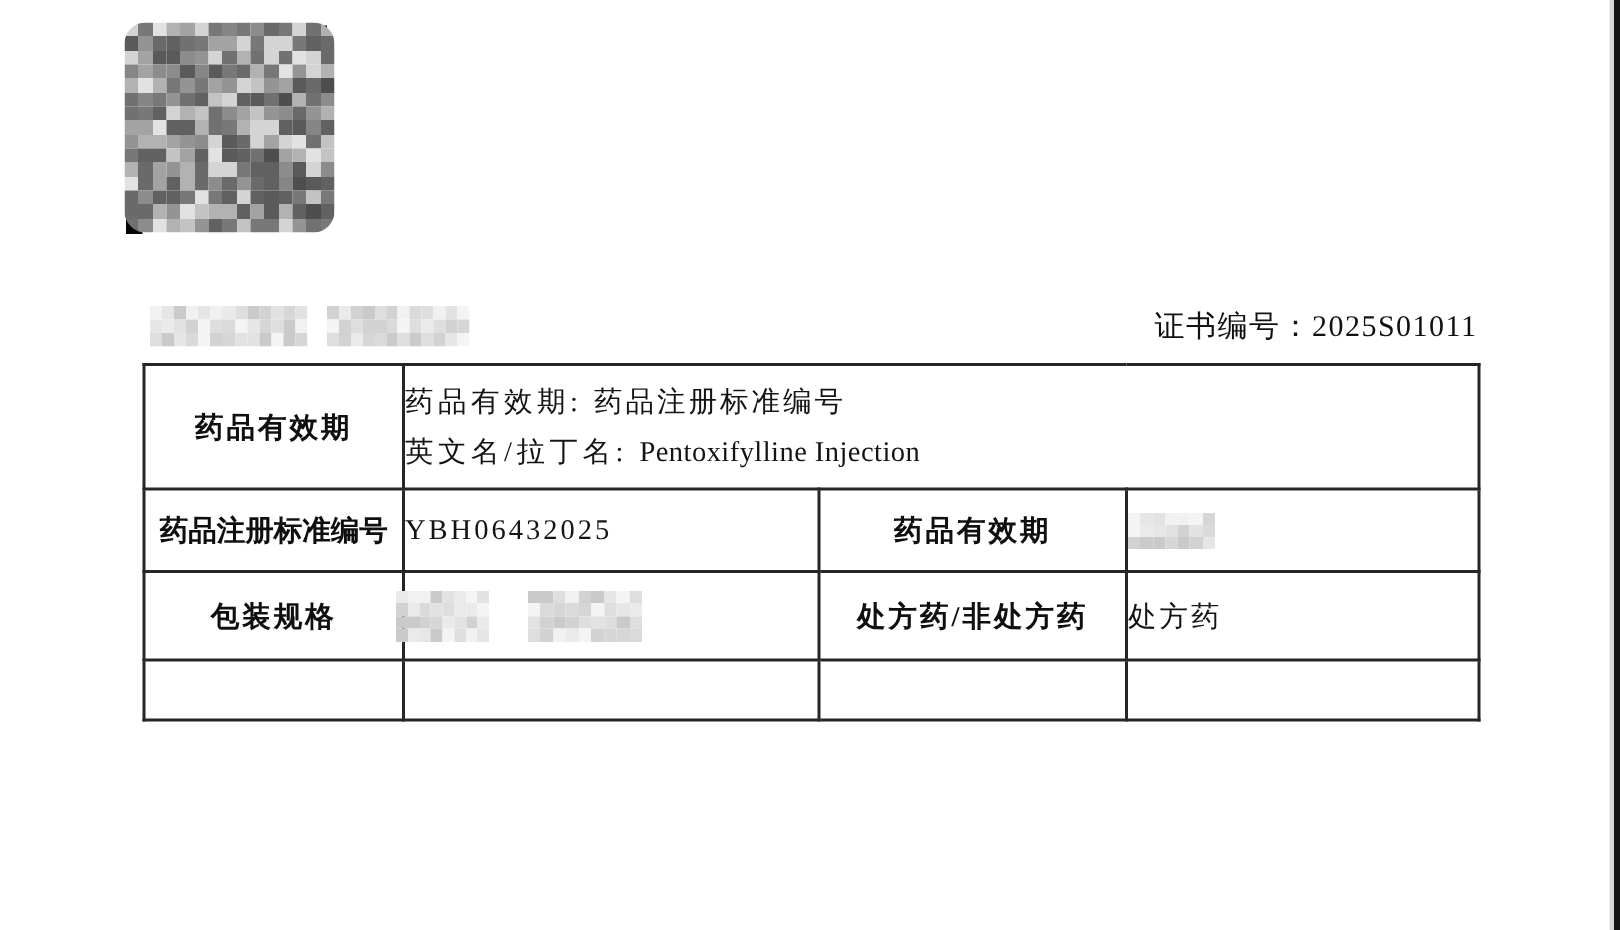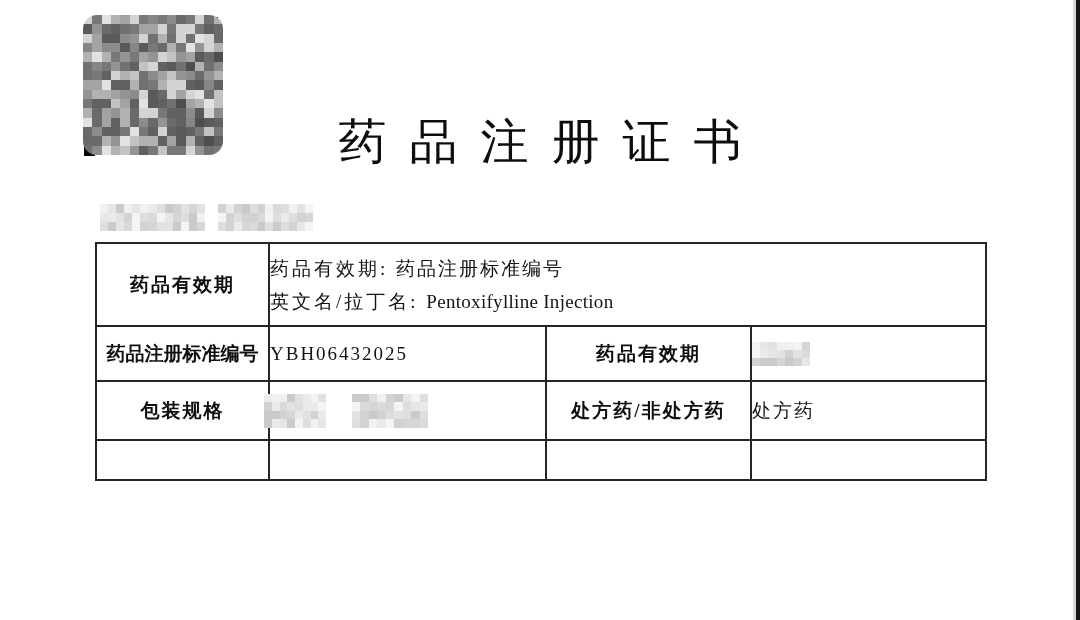--- a/index.html
+++ b/index.html
@@ -298,21 +298,20 @@
         <div style="background: rgb(195, 195, 195);"></div>
         <div style="background: rgb(120, 120, 120);"></div>
         <div style="background: rgb(120, 120, 120);"></div>
         <div style="background: rgb(212, 212, 212);"></div>
         <div style="background: rgb(148, 148, 148);"></div>
         <div style="background: rgb(113, 113, 113);"></div>
         <div style="background: rgb(120, 120, 120);"></div>
       </div>
   </div>
 
-  <div class="title">药品注册证书</div>
 
   <div class="redacted-line">
     <span class="mosaic block-a" style="display: inline-grid; grid-template-columns: repeat(13, 1fr); grid-template-rows: repeat(3, 1fr);">
         <div style="background: rgb(241, 241, 241);"></div>
         <div style="background: rgb(230, 230, 230);"></div>
         <div style="background: rgb(202, 202, 202);"></div>
         <div style="background: rgb(241, 241, 241);"></div>
         <div style="background: rgb(230, 230, 230);"></div>
         <div style="background: rgb(241, 241, 241);"></div>
         <div style="background: rgb(234, 234, 234);"></div>
@@ -382,20 +381,21 @@
         <div style="background: rgb(202, 202, 202);"></div>
         <div style="background: rgb(222, 222, 222);"></div>
         <div style="background: rgb(202, 202, 202);"></div>
         <div style="background: rgb(222, 222, 222);"></div>
         <div style="background: rgb(210, 210, 210);"></div>
         <div style="background: rgb(230, 230, 230);"></div>
         <div style="background: rgb(244, 244, 244);"></div>
       </span>
   </div>
 
+  <div class="cert-no"><span>证书编号：</span><span>2025S01011</span></div>
 
   <table class="cert">
     <colgroup>
         <col style="width:173px">
         <col style="width:277px">
         <col style="width:205px">
         <col style="width:235px">
       </colgroup>
 
     <tbody>

